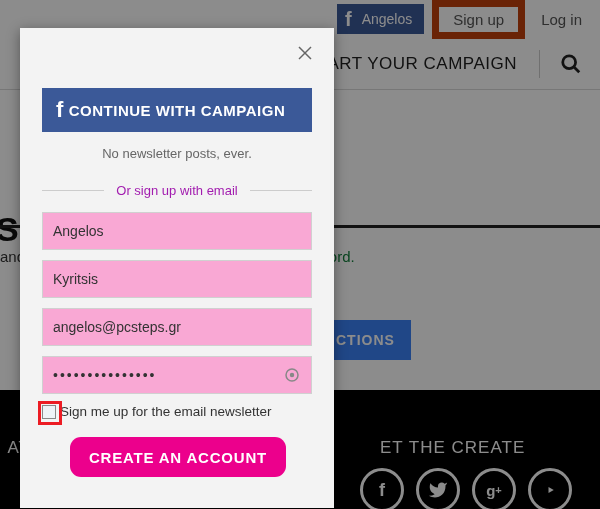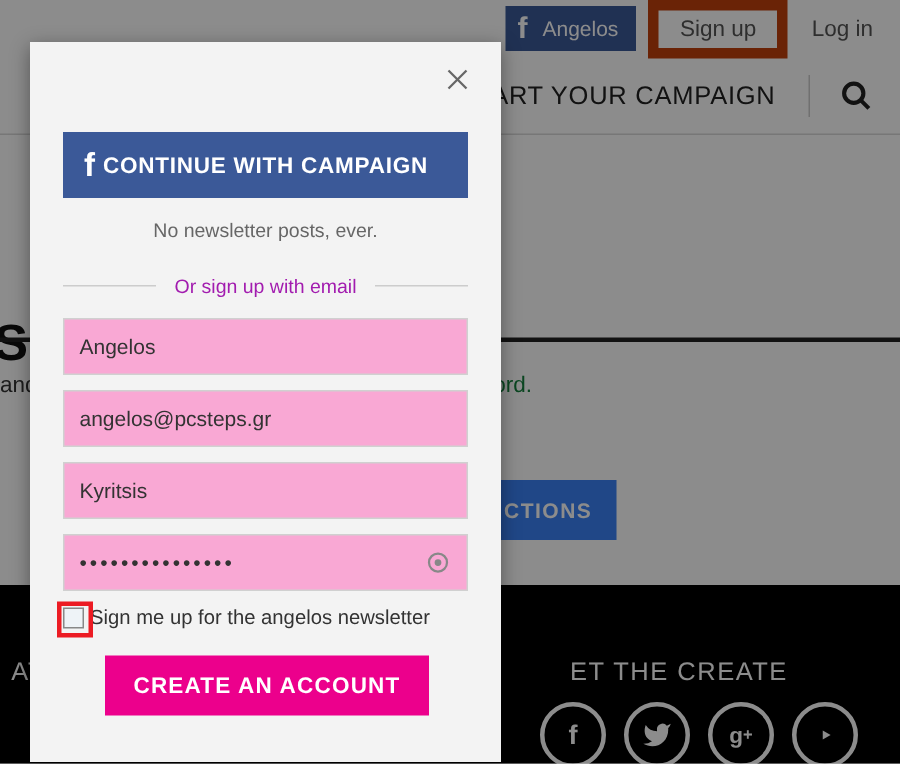--- a/index.html
+++ b/index.html
@@ -41,21 +41,21 @@
   .noauto { text-align: center; color: #666; font-size: 13px; margin-top: 14px; }
   .divrow { display: flex; align-items: center; margin: 22px 0 14px; color: #a21caf; font-size: 13px; }
   .divrow .line { flex: 1; height: 1px; background: #ccc; }
   .divrow .txt { padding: 0 12px; }
   .field { width: 100%; height: 38px; background: #f9a8d4; border: 1px solid #d0d0d0; margin-bottom: 10px; padding: 0 10px; font-size: 14px; color: #333; display: flex; align-items: center; position: relative; }
   .field.pw { color:#333; letter-spacing: 2px; }
   .pw-eye { position: absolute; right: 10px; top: 9px; color: #888; font-size: 16px; }
   .checkrow { display: flex; align-items: center; font-size: 13.5px; color: #333; margin-top: 4px; }
   .checkrow .cb { width: 14px; height: 14px; border: 1px solid #888; background: #eef3f7; margin-right: 4px; position: relative; }
   .checkrow .hl { position: absolute; left: -5px; top: -5px; width: 24px; height: 24px; border: 3px solid #ec1b23; }
-  .create-btn { margin: 18px 0 0 28px; width: 216px; height: 40px; background: #ec008c; color: #fff; font-weight: 700; font-size: 15px; letter-spacing: 0.8px; display: flex; align-items: center; justify-content: center; }
+  .create-btn { margin: 18px 0 0 28px; width: 216px; height: 40px; background: #ec008c; color: #fff; font-weight: 700; font-size: 15px; letter-spacing: 0.8px; display: flex; align-items: center; justify-content: center; border-radius: 11px; }
 
   svg { display:block; }
 </style>
 </head>
 <body>
 
 <div class="page">
 
   <div class="topnav">
     <div class="fb-connect">
@@ -127,40 +127,40 @@
     <div class="divrow">
       <div class="line"></div>
       <div class="txt">Or sign up with email</div>
       <div class="line"></div>
     </div>
 
     <div class="field">
       <span>Angelos</span>
     </div>
     <div class="field">
-      <span>angelos@pcsteps.gr</span>
+      <span>Kyritsis</span>
     </div>
     <div class="field">
-      <span>Kyritsis</span>
+      <span>angelos@pcsteps.gr</span>
     </div>
     <div class="field pw">
       <span>•••••••••••••••</span>
       <span class="pw-eye">
         <svg width="18" height="18" viewBox="0 0 24 24" fill="none" stroke="#888" stroke-width="2">
             <circle cx="12" cy="12" r="8"></circle>
             <circle cx="12" cy="12" r="2" fill="#888"></circle>
           </svg>
       </span>
     </div>
 
     <div class="checkrow">
       <div class="cb">
         <div class="hl"></div>
       </div>
-      <span>Sign me up for the angelos newsletter</span>
+      <span>Sign me up for the email newsletter</span>
     </div>
 
     <div class="create-btn">
       <span>CREATE AN ACCOUNT</span>
     </div>
   </div>
 
 </div>
 
 </body></html>

